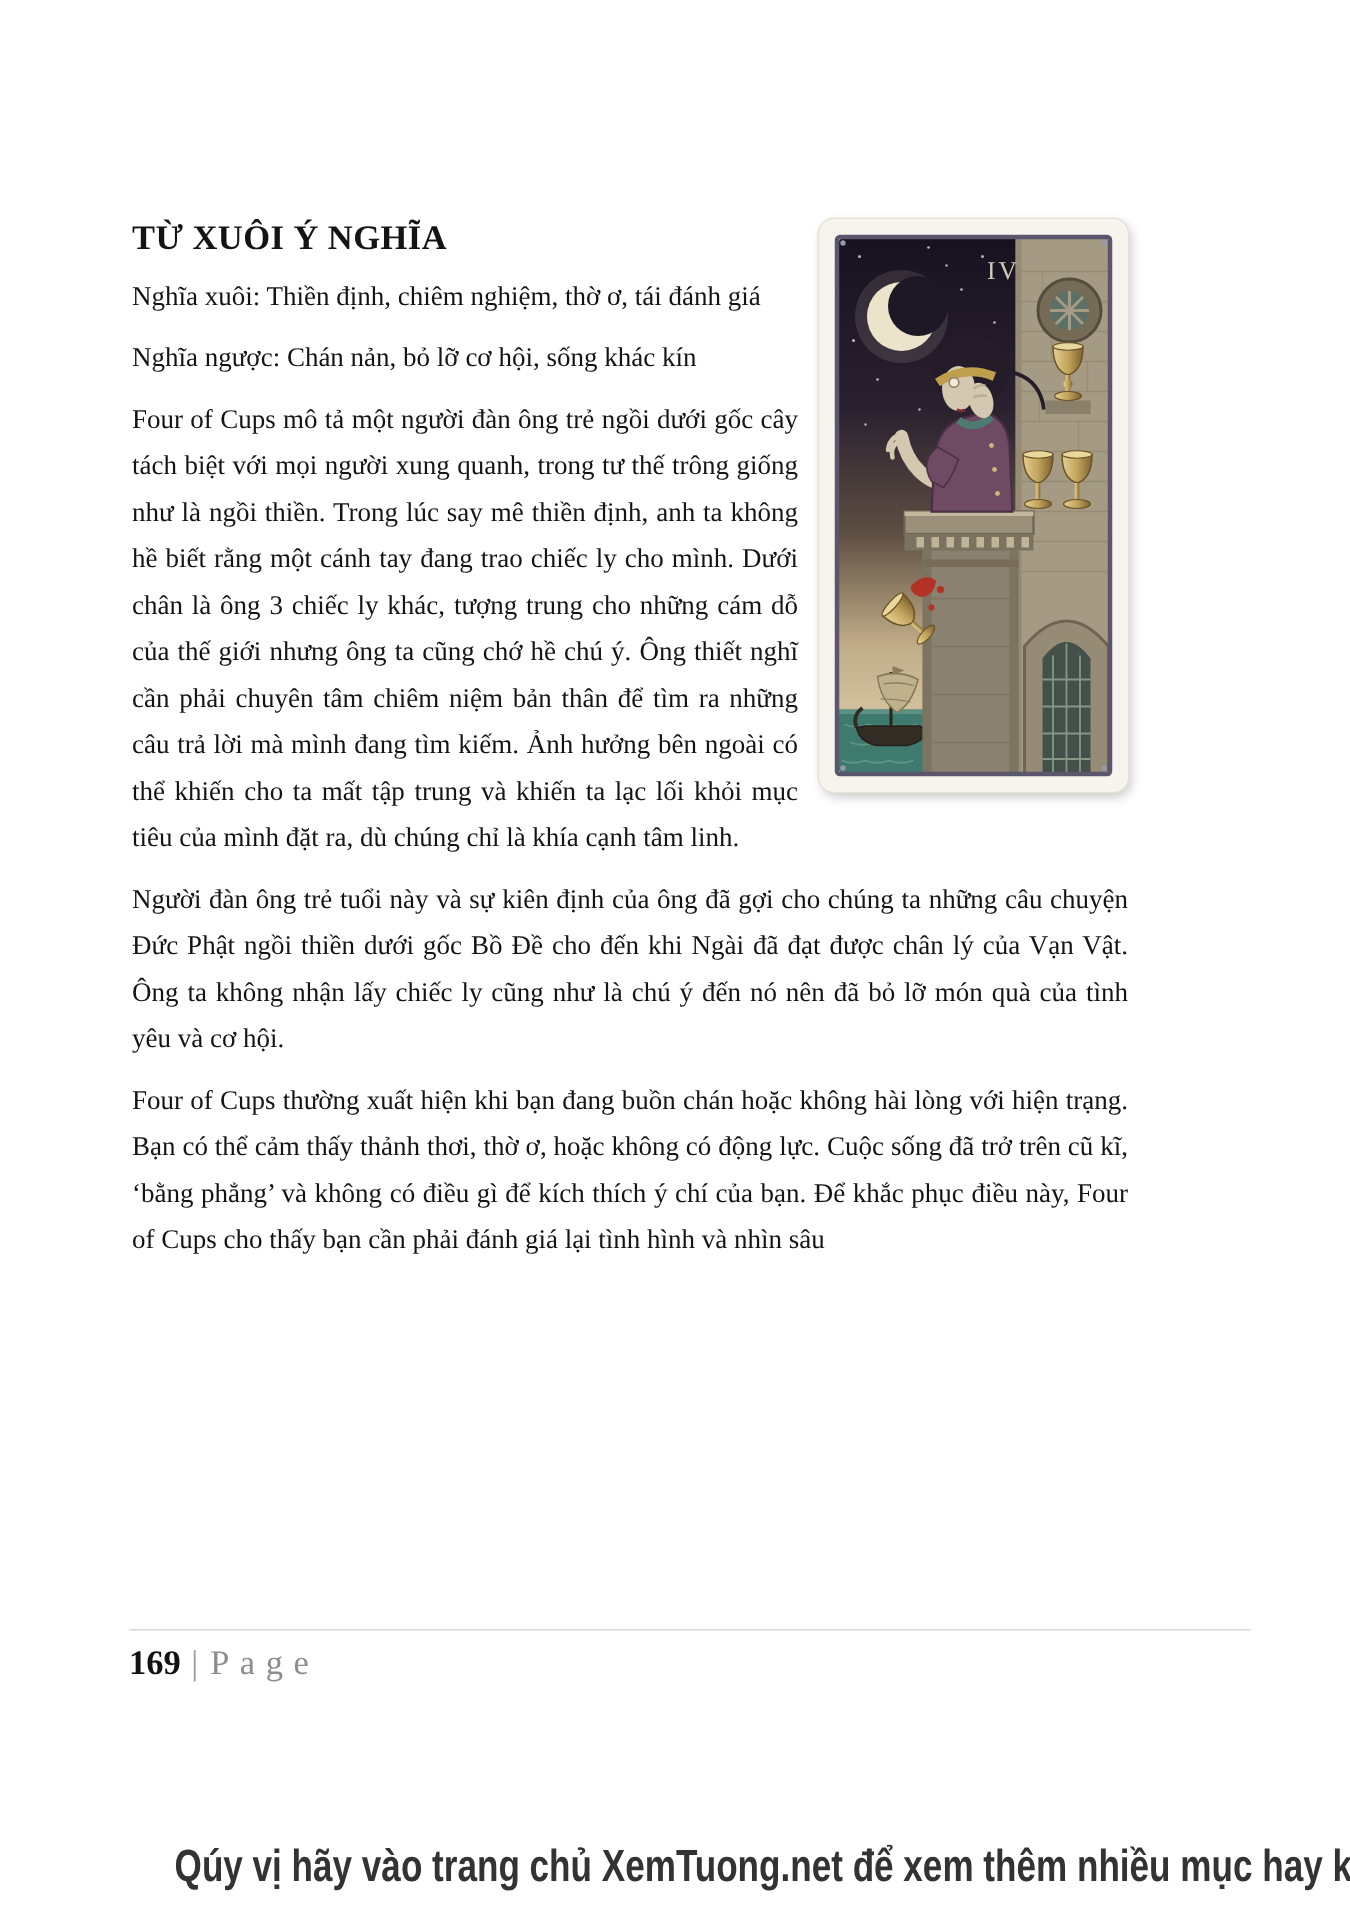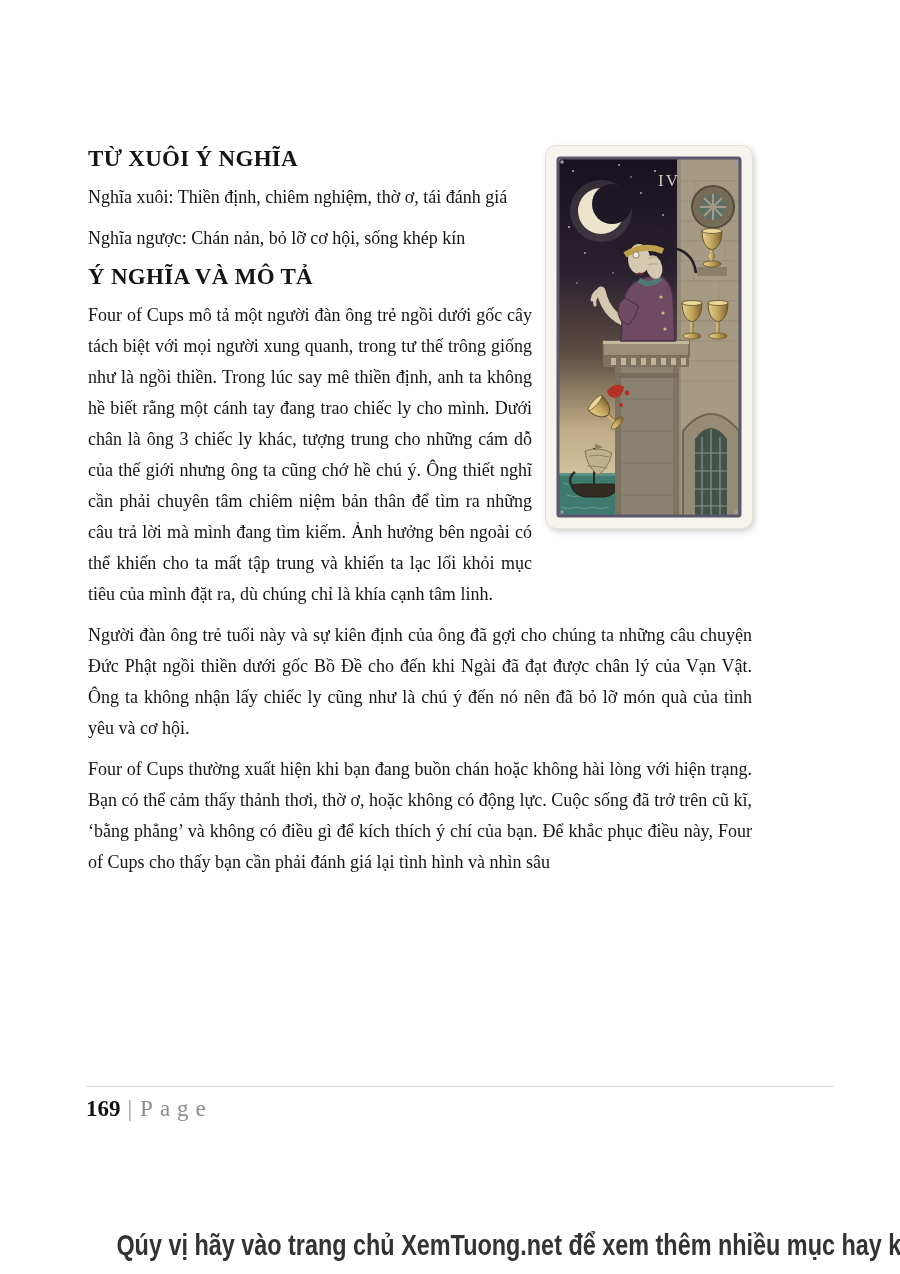--- a/index.html
+++ b/index.html
@@ -206,23 +206,22 @@
             <circle cx="181" cy="7" r="1.8"></circle>
           <circle cx="7" cy="357" r="1.8"></circle>
             <circle cx="181" cy="357" r="1.8"></circle>
         </g>
         <text x="103" y="31" font-family="Liberation Serif, serif" font-size="17" letter-spacing="2" fill="#d0c9ba">IV</text>
       </svg>
     </figure>
 
     <h2>TỪ XUÔI Ý NGHĨA</h2>
     <p>Nghĩa xuôi: Thiền định, chiêm nghiệm, thờ ơ, tái đánh giá</p>
-    <p>Nghĩa ngược: Chán nản, bỏ lỡ cơ hội, sống khép kín</p>
-
-    <h2>Ý NGHĨA VÀ MÔ TẢ</h2>
+    <p>Nghĩa ngược: Chán nản, bỏ lỡ cơ hội, sống khác kín</p>
+
     <p>Four of Cups mô tả một người đàn ông trẻ ngồi dưới gốc cây tách biệt với mọi người xung quanh, trong tư thế trông giống như là ngồi thiền. Trong lúc say mê thiền định, anh ta không hề biết rằng một cánh tay đang trao chiếc ly cho mình. Dưới chân là ông 3 chiếc ly khác, tượng trung cho những cám dỗ của thế giới nhưng ông ta cũng chớ hề chú ý. Ông thiết nghĩ cần phải chuyên tâm chiêm niệm bản thân để tìm ra những câu trả lời mà mình đang tìm kiếm. Ảnh hưởng bên ngoài có thể khiến cho ta mất tập trung và khiến ta lạc lối khỏi mục tiêu của mình đặt ra, dù chúng chỉ là khía cạnh tâm linh.</p>
     <p>Người đàn ông trẻ tuổi này và sự kiên định của ông đã gợi cho chúng ta những câu chuyện Đức Phật ngồi thiền dưới gốc Bồ Đề cho đến khi Ngài đã đạt được chân lý của Vạn Vật. Ông ta không nhận lấy chiếc ly cũng như là chú ý đến nó nên đã bỏ lỡ món quà của tình yêu và cơ hội.</p>
 
     <p>Four of Cups thường xuất hiện khi bạn đang buồn chán hoặc không hài lòng với hiện trạng. Bạn có thể cảm thấy thảnh thơi, thờ ơ, hoặc không có động lực. Cuộc sống đã trở trên cũ kĩ, ‘bằng phẳng’ và không có điều gì để kích thích ý chí của bạn. Để khắc phục điều này, Four of Cups cho thấy bạn cần phải đánh giá lại tình hình và nhìn sâu</p>
   </div>
 
 
   <div class="pagefoot">
     <div class="rule"></div>
     <div class="line">

